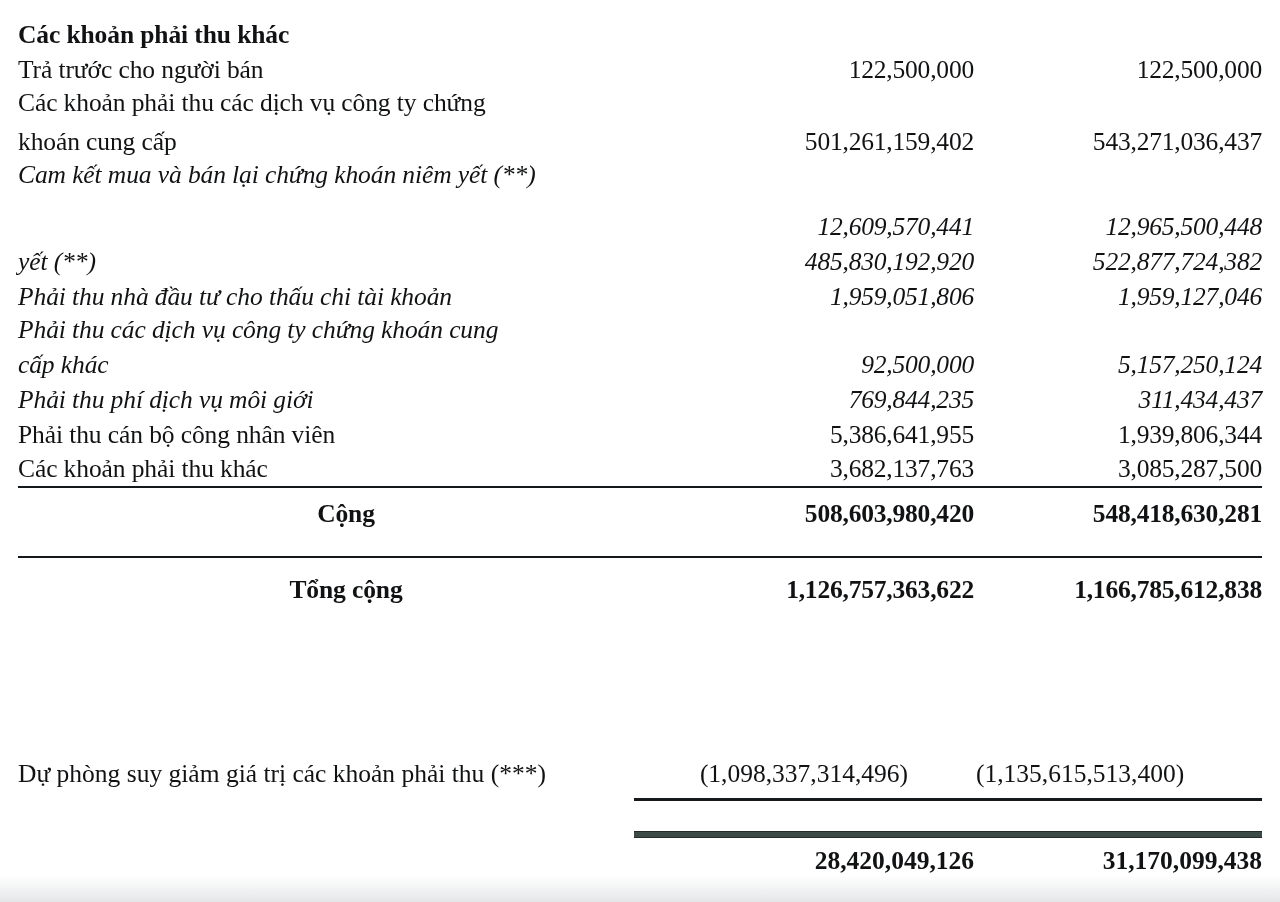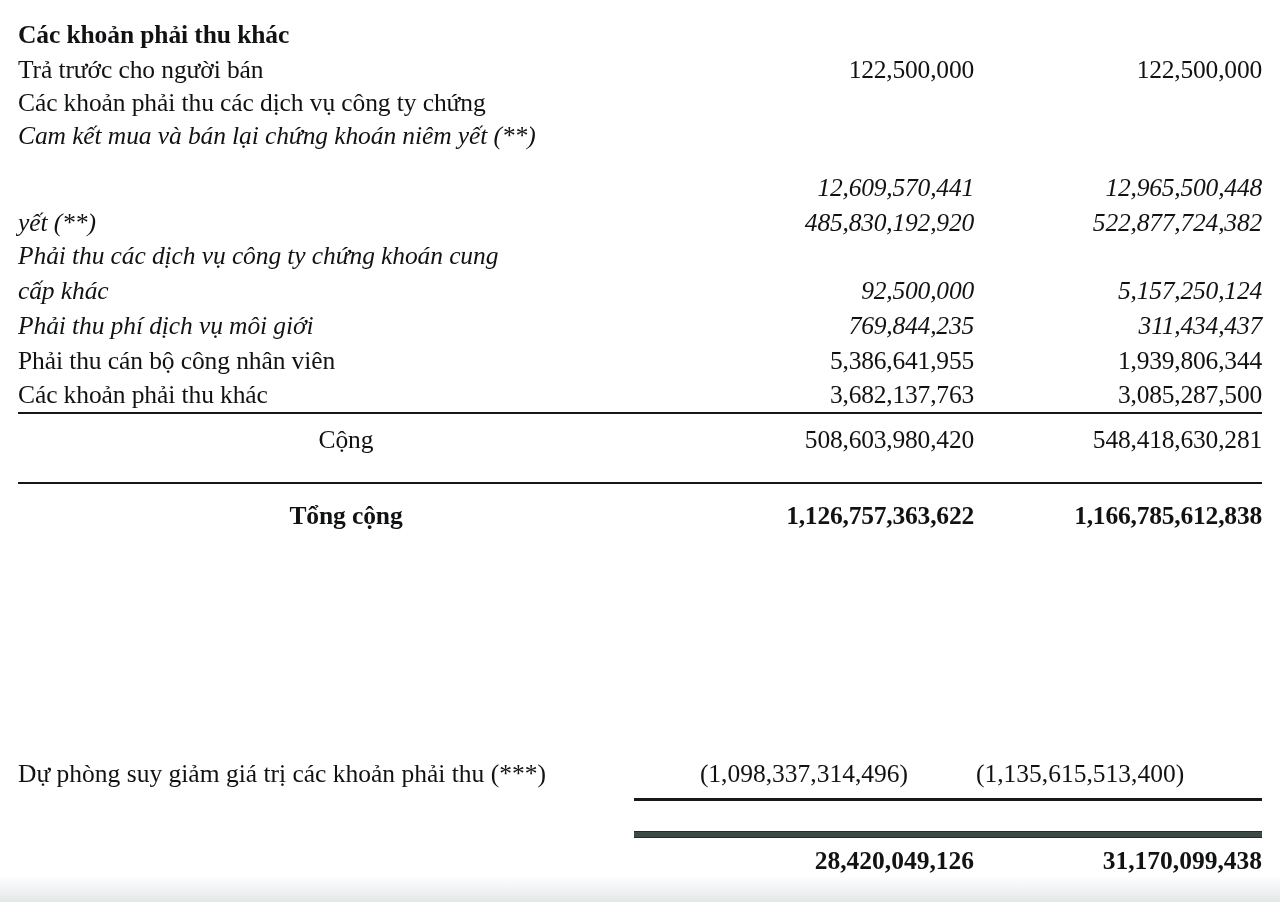--- a/index.html
+++ b/index.html
@@ -65,21 +65,21 @@
     text-align: right;
     white-space: nowrap;
     padding-right: 0px;
     letter-spacing: -0.2px;
   }
   td.num.col1 { padding-right: 2px; }
 
   
   tr.r-head td            { font-weight: bold; }
   tr.r-italic td          { font-style: italic; }
-  tr.r-total td           { font-weight: normal; }
+  tr.r-total td           { font-weight: bold; }
   tr.r-grand td           { font-weight: bold; }
 
   td.label.center {
     text-align: center;
     padding-left: 40px;
     padding-right: 0;
   }
 
   
   tr.h-std td    { height: 35px; }
@@ -189,38 +189,48 @@
         <td class="label">Trả trước cho người bán</td>
         <td class="num col1">122,500,000</td>
         <td class="num">122,500,000</td>
       </tr>
 
       <tr class="h-tight">
         <td class="label">Các khoản phải thu các dịch vụ công ty chứng</td>
         <td class="num col1"></td>
         <td class="num"></td>
       </tr>
+      <tr class="h-wrapgap">
+        <td class="label">khoán cung cấp</td>
+        <td class="num col1">501,261,159,402</td>
+        <td class="num">543,271,036,437</td>
+      </tr>
 
       <tr class="r-italic h-tight">
         <td class="label">Cam kết mua và bán lại chứng khoán niêm yết (**)</td>
         <td class="num col1"></td>
         <td class="num"></td>
       </tr>
       <tr class="r-italic h-gap">
         <td class="label"></td>
         <td class="num col1">12,609,570,441</td>
         <td class="num">12,965,500,448</td>
       </tr>
 
       <tr class="r-italic h-std">
         <td class="label">yết (**)</td>
         <td class="num col1">485,830,192,920</td>
         <td class="num">522,877,724,382</td>
       </tr>
 
+      <tr class="r-italic h-std">
+        <td class="label">Phải thu nhà đầu tư cho thấu chi tài khoản</td>
+        <td class="num col1">1,959,051,806</td>
+        <td class="num">1,959,127,046</td>
+      </tr>
 
       <tr class="r-italic h-tight">
         <td class="label">Phải thu các dịch vụ công ty chứng khoán cung</td>
         <td class="num col1"></td>
         <td class="num"></td>
       </tr>
       <tr class="r-italic h-std">
         <td class="label">cấp khác</td>
         <td class="num col1">92,500,000</td>
         <td class="num">5,157,250,124</td>

